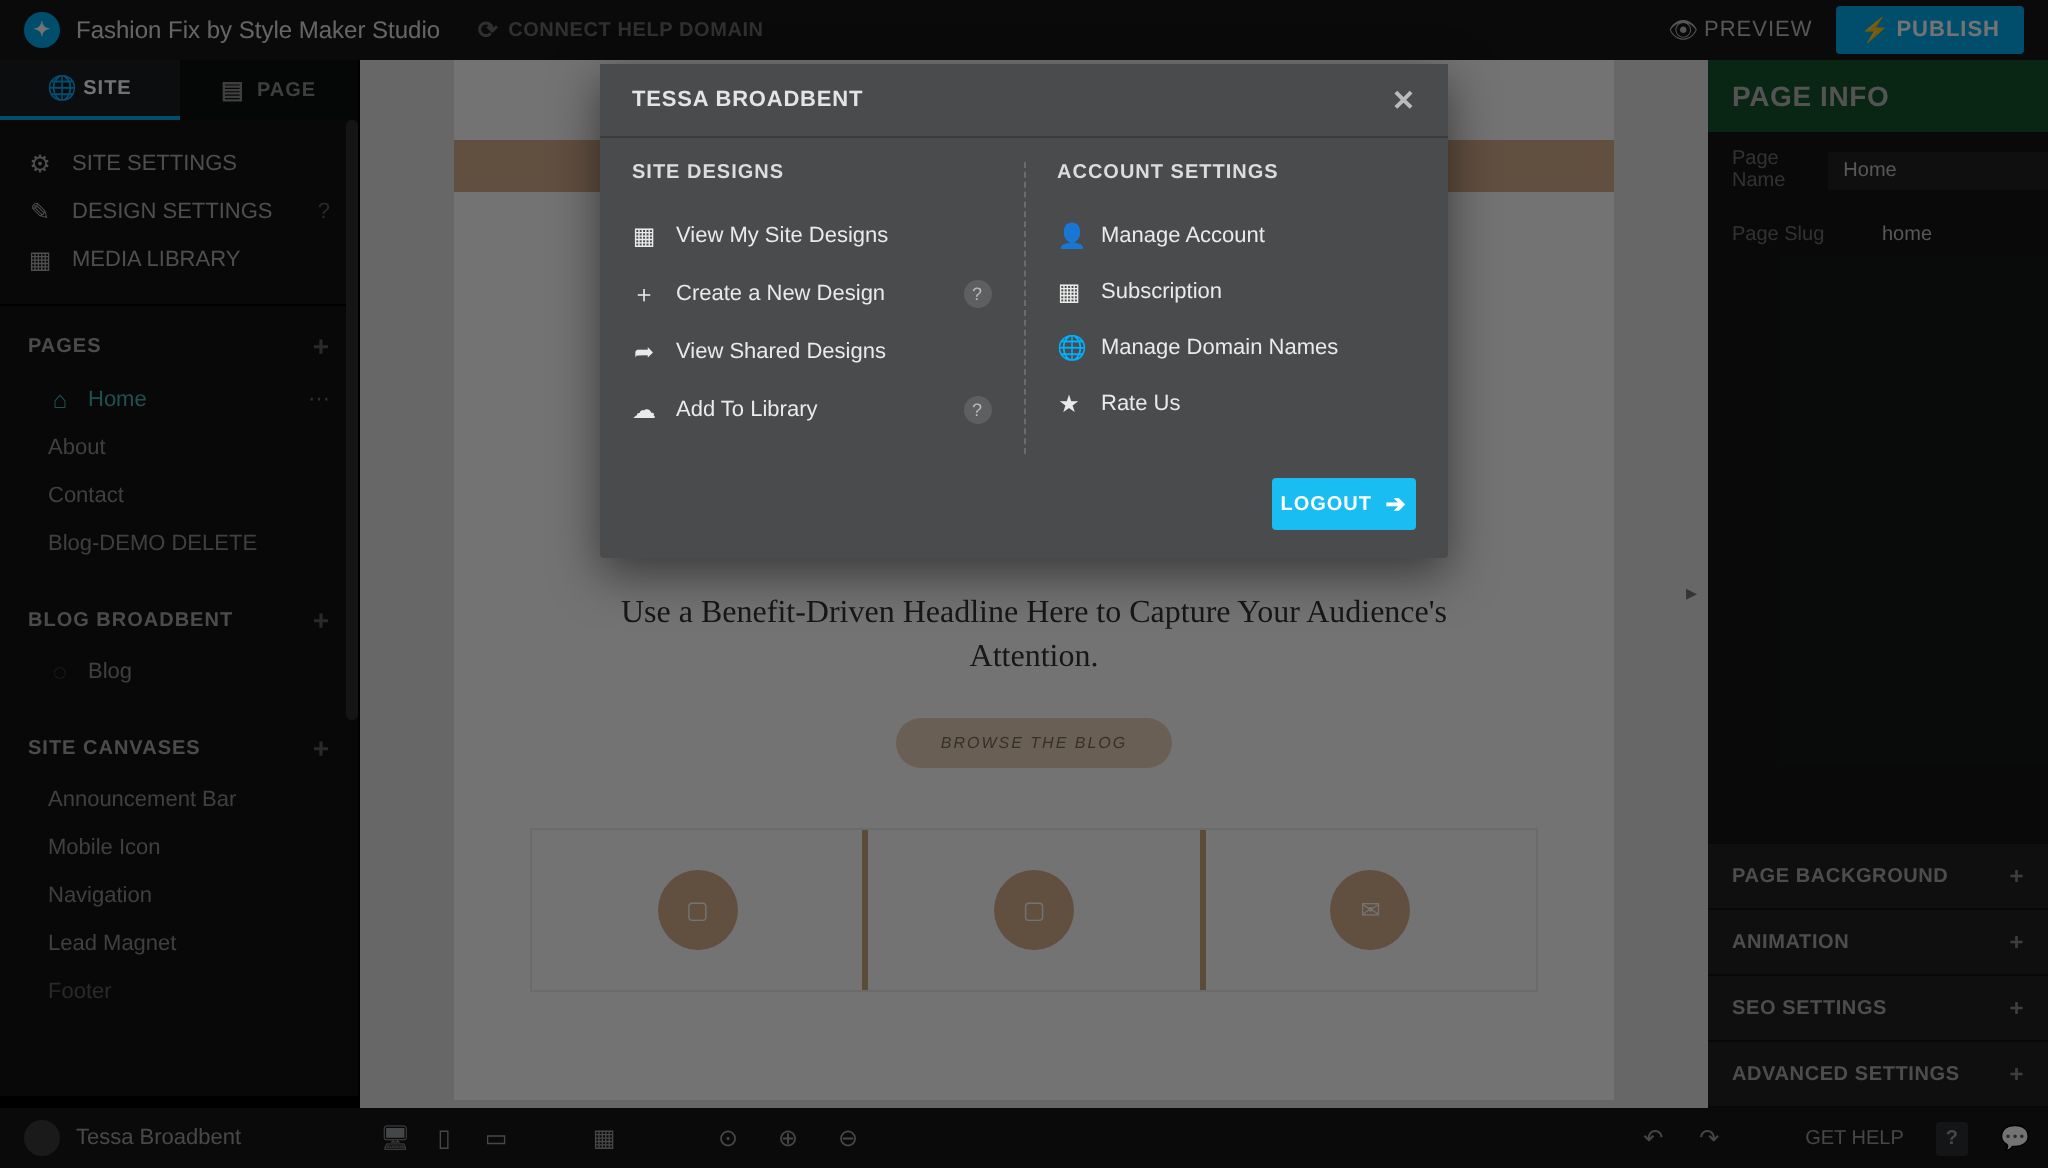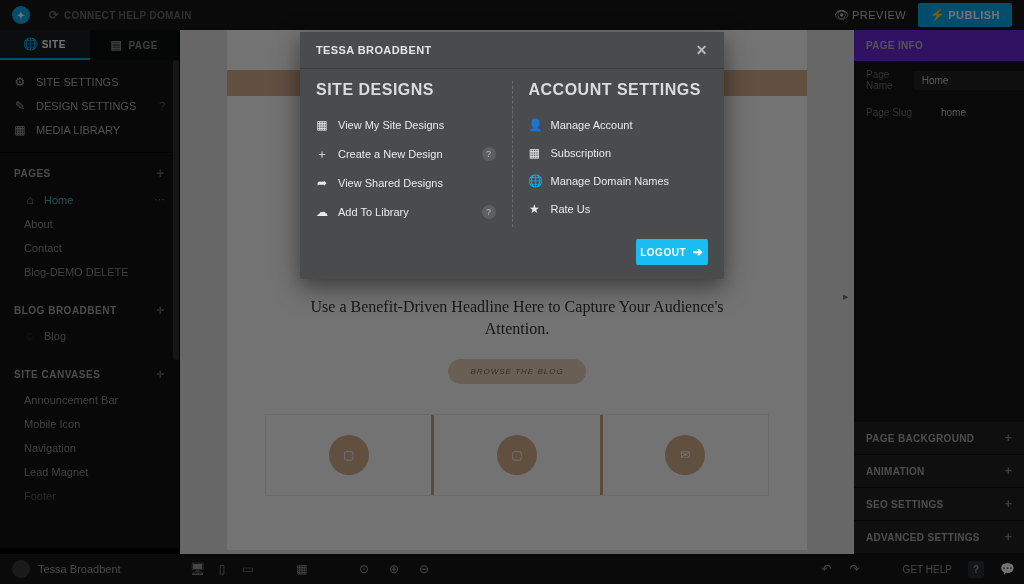--- a/index.html
+++ b/index.html
@@ -62,21 +62,21 @@
   .hero-imgs{display:flex;gap:18px;justify-content:center;margin-bottom:20px;}
   .hero-img{width:110px;height:100px;background:linear-gradient(135deg,#d9b692 0%,#b88a60 40%,#e7cbb0 70%,#9e7550 100%);border-radius:2px;}
   .headline{font-family:Georgia,serif;font-size:16px;color:#333;line-height:1.4;margin:18px 60px;}
   .browse{display:inline-block;background:var(--beige-light);color:#7a6a58;font-size:8px;letter-spacing:1px;padding:8px 22px;border-radius:18px;cursor:pointer;font-style:italic;}
   .icon-row{display:flex;gap:0;margin:30px 18px 0;border:1px solid #eee;}
   .icon-cell{flex:1;display:flex;align-items:center;justify-content:center;padding:20px 0;border-right:3px solid #caa97f;}
   .icon-cell:last-child{border-right:none;}
   .icon-circle{width:40px;height:40px;border-radius:50%;background:var(--beige);display:flex;align-items:center;justify-content:center;color:#fff;}
 
   .right{width:170px;background:#151617;display:flex;flex-direction:column;}
-  .right-header{background:#6d28d9;color:#b8b8ba;font-size:10px;font-weight:bold;letter-spacing:0.3px;padding:10px 12px;}
+  .right-header{background:#14532d;color:#b8b8ba;font-size:14px;font-weight:bold;letter-spacing:0.3px;padding:10px 12px;}
   .right-field{display:flex;align-items:center;padding:8px 12px;font-size:10px;gap:21px;}
   .right-field label{color:#6e6f71;width:54px;}
   .right-field .val{background:#222325;color:#c0c0c2;padding:4px 8px;flex:1;border:none;font-size:10px;}
   .right-field .valtext{color:#c0c0c2;}
   .right-spacer{flex:1;}
   .collapse{display:flex;justify-content:space-between;align-items:center;padding:9px 12px;background:#222325;color:#aaa;font-size:10px;font-weight:bold;letter-spacing:0.3px;border-bottom:1px solid #0f1011;cursor:pointer;}
   .collapse .pls{color:#888;font-size:12px;}
 
   
   .bottombar{position:absolute;bottom:0;left:0;right:0;height:30px;background:#17181a;display:flex;align-items:center;padding:0 12px;z-index:5;}
@@ -89,38 +89,39 @@
   .help-badge{background:#2e2f31;padding:3px 5px;border-radius:2px;font-weight:bold;font-size:10px;display:flex;align-items:center;justify-content:center;}
 
   
   .overlay{position:absolute;inset:0;background:rgba(0,0,0,0.55);z-index:10;}
   .modal{position:absolute;left:300px;top:32px;width:424px;background:var(--modal);border-radius:2px;z-index:20;box-shadow:0 8px 24px rgba(0,0,0,0.5);color:#e4e4e4;}
   .modal-head{display:flex;justify-content:space-between;align-items:center;padding:10px 16px;background:var(--modal);font-size:11px;font-weight:bold;letter-spacing:0.4px;border-bottom:1px solid #3a3b3d;}
   .modal-close{color:#bbb;cursor:pointer;font-size:14px;}
   .modal-body{display:flex;padding:12px 0 12px;min-height:170px;}
   .modal-col{flex:1;padding:0 16px;}
   .modal-col.first{border-right:1px dashed #6a6b6d;}
-  .modal-section-title{font-size:16px;font-weight:bold;letter-spacing:0.5px;color:#dcdcdc;margin-bottom:12px;}
+  .modal-section-title{font-size:10px;font-weight:bold;letter-spacing:0.5px;color:#dcdcdc;margin-bottom:12px;}
   .modal-item{display:flex;align-items:center;gap:10px;padding:8px 0;font-size:11px;color:#eaeaea;cursor:pointer;}
   .modal-item .help{margin-left:auto;width:14px;height:14px;border-radius:50%;background:#5e5f61;font-size:9px;text-align:center;line-height:14px;color:#bbb;}
   .modal-foot{display:flex;justify-content:flex-end;padding:0 16px 14px;}
   .logout{background:var(--accent-2);color:#fff;border:none;font-size:10px;font-weight:bold;letter-spacing:0.5px;padding:7px 4px;border-radius:2px;cursor:pointer;display:flex;align-items:center;gap:6px;}
 
   .pane-collapse-arrow{position:absolute;left:843px;top:290px;color:#777;font-size:11px;z-index:4;cursor:pointer;}
 
   
   .ico{display:inline-block;width:12px;height:12px;font-size:12px;line-height:12px;text-align:center;}
 
 </style>
 </head>
 <body>
 
 <div class="topbar">
   <div class="topbar-left">
     <div class="logo">✦</div>
+    <div class="site-title">Fashion Fix by Style Maker Studio</div>
     <div class="connect">
       <span class="ico">⟳</span>
       <span>CONNECT HELP DOMAIN</span>
     </div>
   </div>
   <div class="topbar-right">
     <div class="preview">
       <span class="ico">👁</span>
       <span>PREVIEW</span>
     </div>

